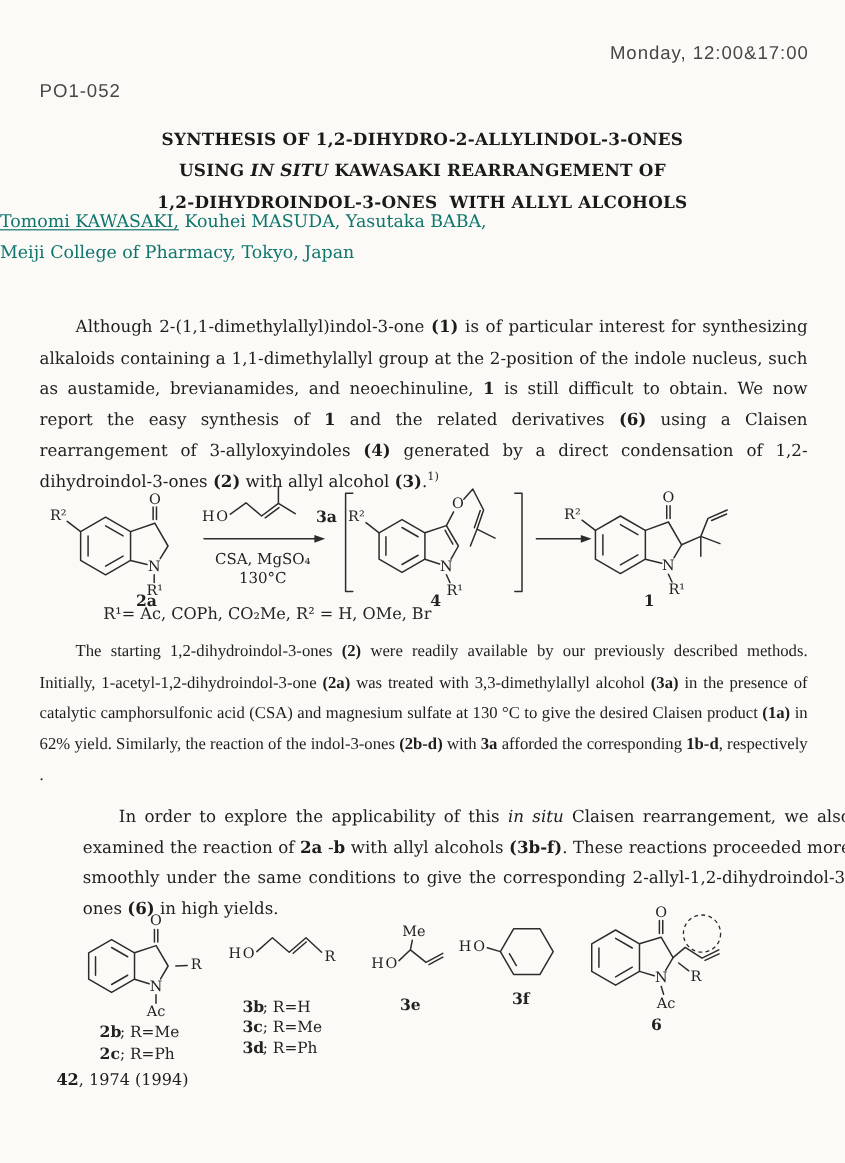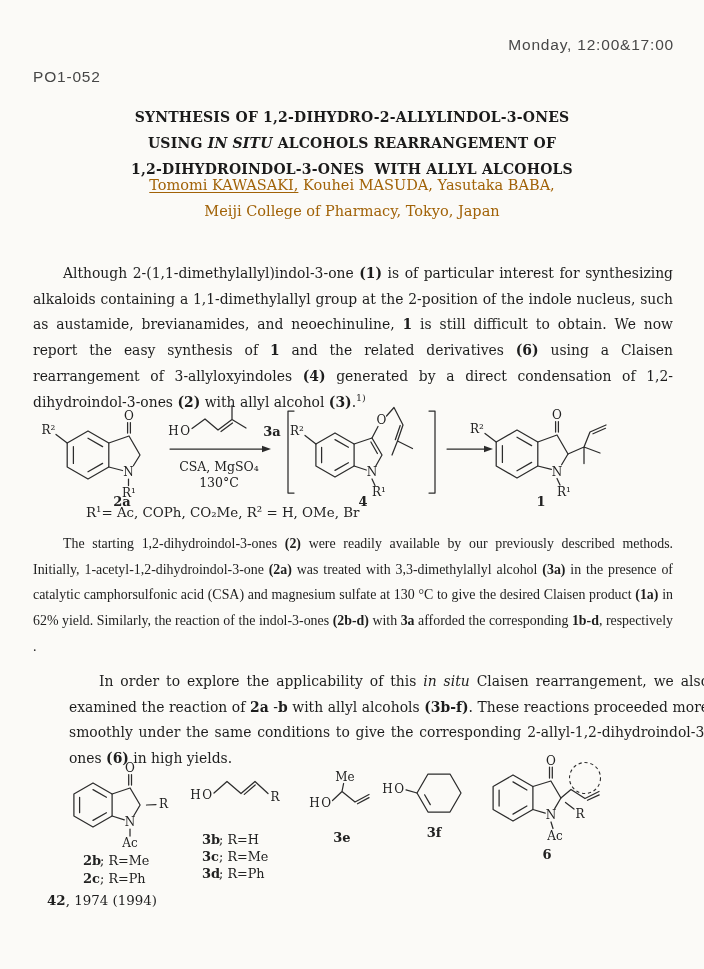--- a/index.html
+++ b/index.html
@@ -8,22 +8,22 @@
 
   .hdr{position:absolute;font-family:"Liberation Sans",sans-serif;font-size:15.5px;
        color:#474747;letter-spacing:0.8px;font-weight:400;}
   .hdr-left{left:33px;top:34px;margin-top:34px;}
   .hdr-right{right:30px;top:36px;}
 
   .title{position:absolute;left:0;top:80px;width:100%;text-align:center;
          font-weight:bold;font-size:14px;line-height:26px;color:#1a1a1a;letter-spacing:0.2px;margin-top:24px;}
   .title-line{white-space:pre-wrap;}
 
-  .authors{position:absolute;left:0;top:172px;width:100%;text-align:center;
-           font-size:14.5px;line-height:26px;color:#a16207;}
+  .authors{position:absolute;left:0;top:172px;width:100%;
+           font-size:14.5px;line-height:26px;color:#0f766e;}
 
   .body-par{position:absolute;left:33px;width:640px;margin:0;font-size:13.9px;
             line-height:25.7px;text-align:justify;text-indent:30px;color:#1d1d1d;}
   .par1{top:261px;}
   .par2{top:531px;font-family:Liberation Serif, serif;}
   .par3{top:669px;margin-left:36px;}
 
   .sg-b{font-weight:bold;}
   .sg-i{font-style:italic;}
   .sg-u{text-decoration:underline;text-underline-offset:2px;}
@@ -52,21 +52,21 @@
 </head>
 <body>
 
 <div class="page">
 
   <div class="hdr hdr-left">PO1-052</div>
   <div class="hdr hdr-right">Monday, 12:00&amp;17:00</div>
 
   <div class="title">
     <div class="title-line"><span>SYNTHESIS OF 1,2-DIHYDRO-2-ALLYLINDOL-3-ONES</span></div>
-    <div class="title-line"><span>USING </span><span class="sg-i">IN SITU</span><span> ALCOHOLS REARRANGEMENT OF</span></div>
+    <div class="title-line"><span>USING </span><span class="sg-i">IN SITU</span><span> KAWASAKI REARRANGEMENT OF</span></div>
     <div class="title-line"><span>1,2-DIHYDROINDOL-3-ONES  WITH ALLYL ALCOHOLS</span></div>
   </div>
 
   <div class="authors">
     <div><span class="sg-u">Tomomi KAWASAKI,</span><span> Kouhei MASUDA, Yasutaka BABA,</span></div>
     <div><span>Meiji College of Pharmacy, Tokyo, Japan</span></div>
   </div>
 
   <p class="body-par par1"><span>Although 2-(1,1-dimethylallyl)indol-3-one </span><span class="sg-b">(1)</span><span> is of particular interest for synthesizing alkaloids containing a 1,1-dimethylallyl group at the 2-position of the indole nucleus, such as austamide, brevianamides, and neoechinuline, </span><span class="sg-b">1</span><span> is still difficult to obtain.  We now report the easy synthesis of </span><span class="sg-b">1</span><span> and the related derivatives </span><span class="sg-b">(6)</span><span> using a Claisen rearrangement of 3-allyloxyindoles </span><span class="sg-b">(4)</span><span> generated by a direct condensation of 1,2-dihydroindol-3-ones </span><span class="sg-b">(2)</span><span> with allyl alcohol </span><span class="sg-b">(3)</span><span>.</span><span class="sg-sup">1)</span></p>
 

